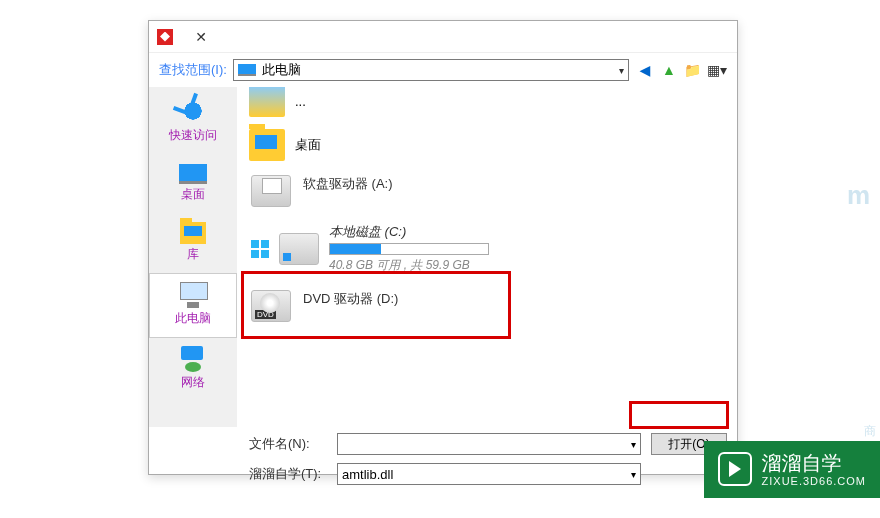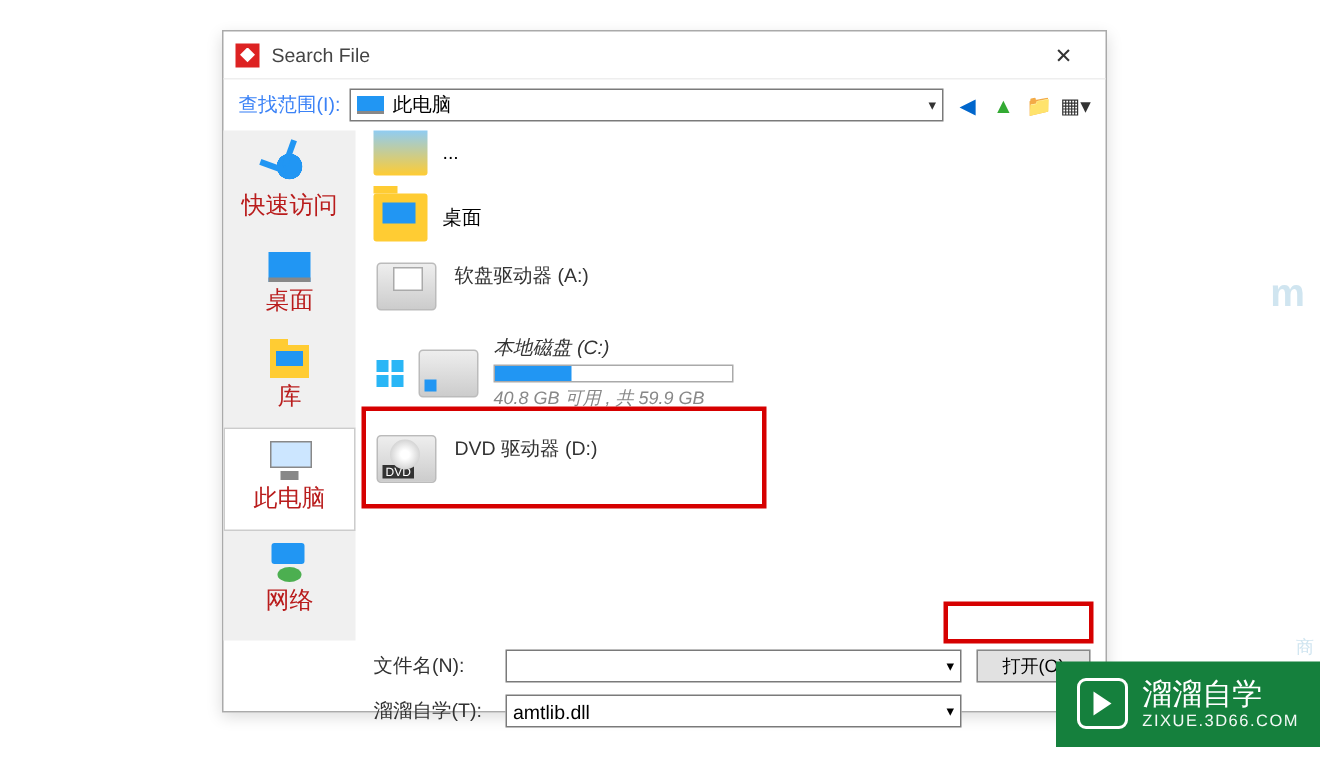--- a/index.html
+++ b/index.html
@@ -105,21 +105,21 @@
   }
   .side-item {
     display: flex;
     flex-direction: column;
     align-items: center;
     padding: 6px 0 10px 0;
     gap: 2px;
     cursor: pointer;
   }
   .side-item.selected { background: #fff; border: 1px solid #ccc; }
-  .side-item span { font-size: 16px; color: #b91c1c; }
+  .side-item span { font-size: 12px; color: #a21caf; }
   .side-ico { width: 32px; height: 28px; display: inline-block; }
   .ico-quick { background: radial-gradient(circle at 50% 50%, #2196f3 40%, transparent 41%); position: relative; }
   .ico-quick::before, .ico-quick::after { content: ""; position: absolute; background: #2196f3; }
   .ico-quick::before { width: 18px; height: 4px; left: -4px; top: 12px; transform: rotate(20deg); }
   .ico-quick::after { width: 4px; height: 18px; left: 14px; top: -4px; transform: rotate(20deg); }
   .ico-desktop { background: #2196f3; height: 20px; width: 28px; margin-top: 4px; border-bottom: 3px solid #888; }
   .ico-lib {
     background: #ffcc33;
     height: 22px; width: 26px;
     margin-top: 3px;
@@ -296,21 +296,20 @@
   .faint-m { position:absolute; right:10px; top:180px; color:#d0e5f0; font-size:26px; font-weight:bold; }
   .faint-txt { position:absolute; right:4px; bottom:78px; color:#d0e5f0; font-size:12px; writing-mode:horizontal-tb; }
 </style>
 </head>
 <body>
 
 <div class="dialog">
 
   <div class="titlebar">
     <span class="app-icon"></span>
-    <span class="title">Search File</span>
     <div class="close">
       <span>✕</span>
     </div>
   </div>
 
   <div class="lookin-row">
     <label>查找范围(I):</label>
     <div class="lookin-select">
       <span class="pcicon"></span>
       <span>此电脑</span>

